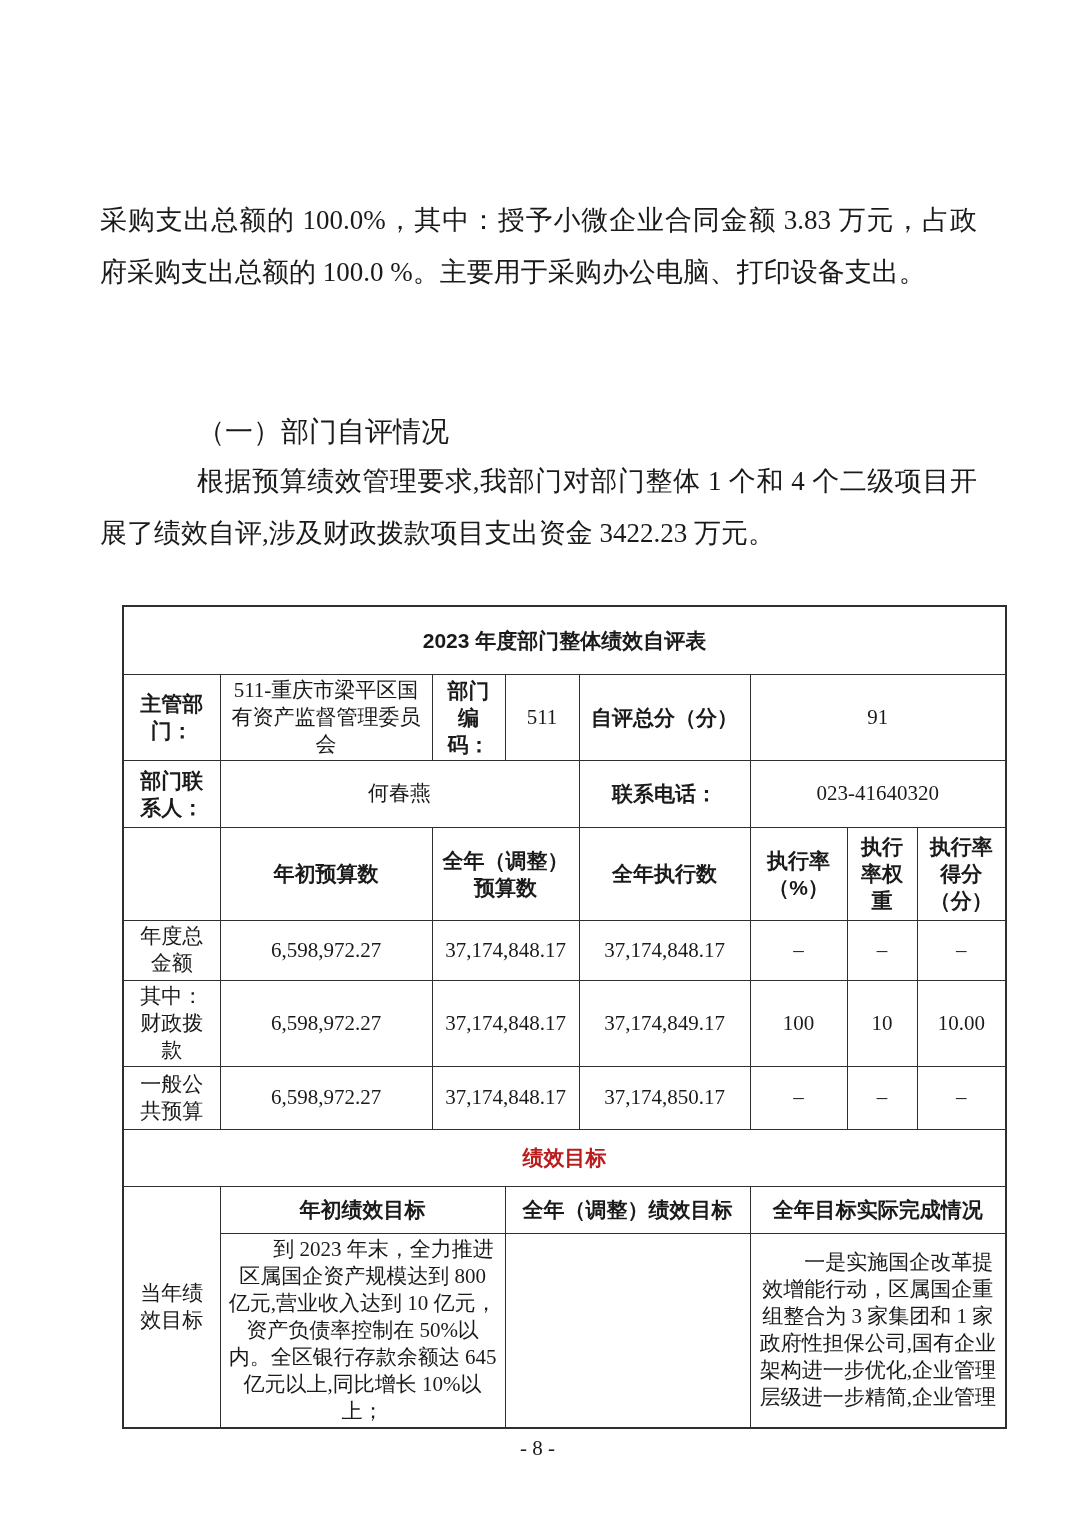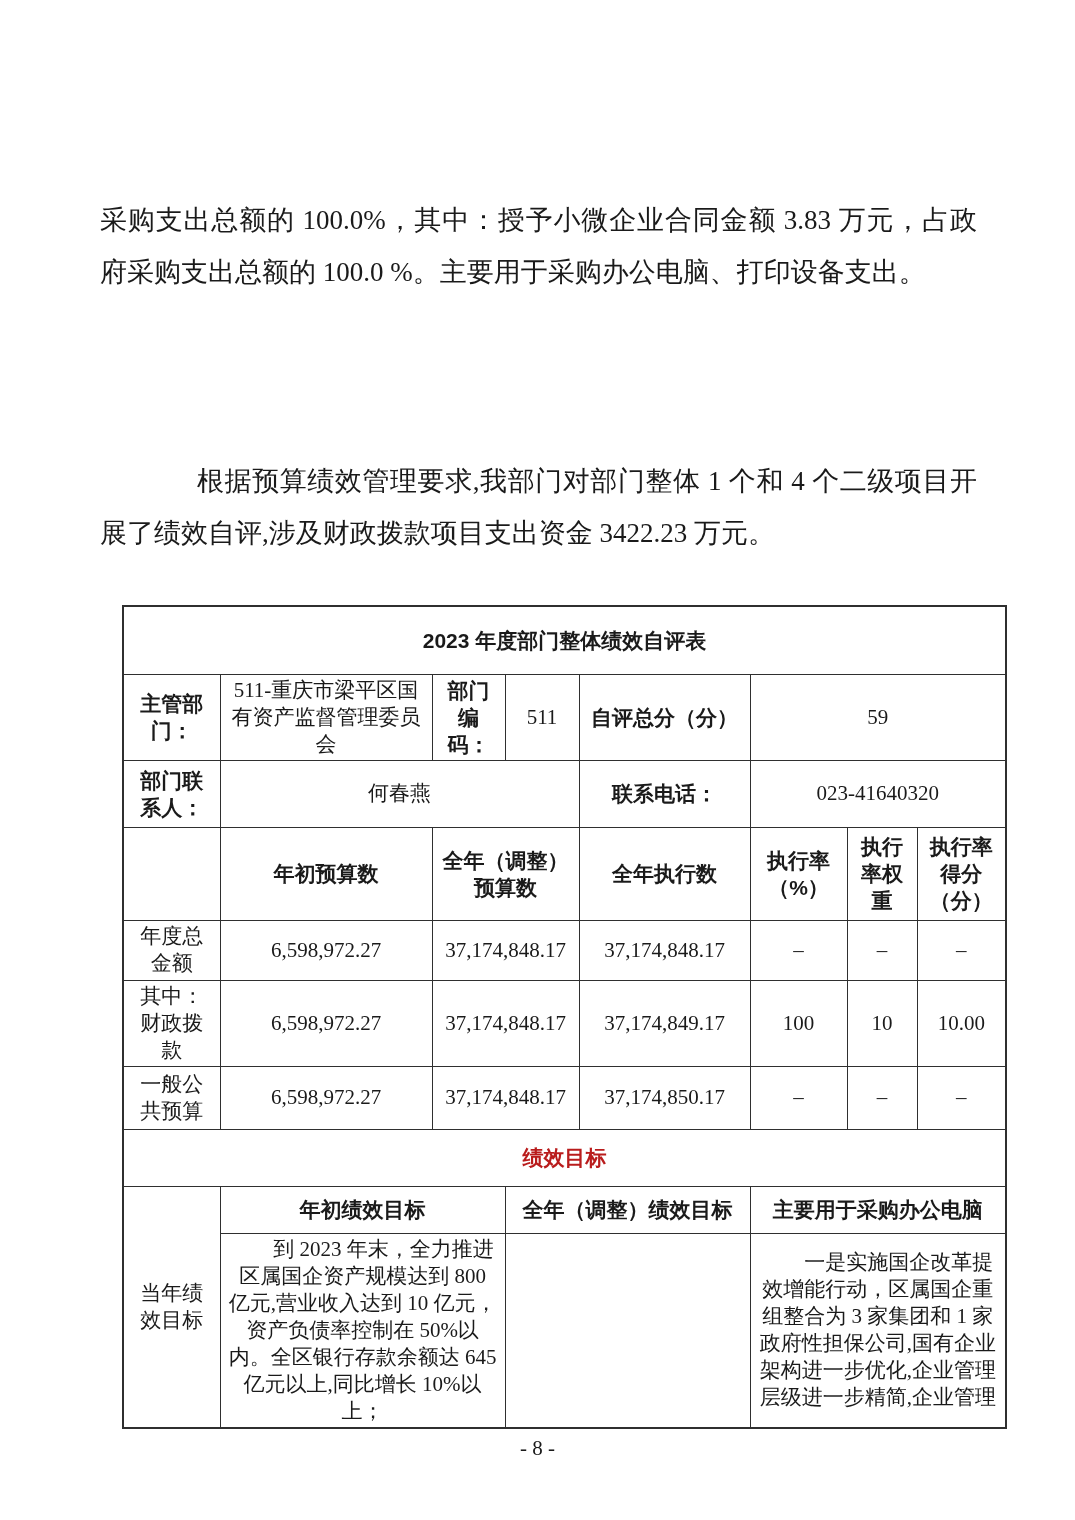--- a/index.html
+++ b/index.html
@@ -78,20 +78,21 @@
   }
 </style>
 </head>
 <body>
 
 <div class="page">
 
   <p class="body-para para-top">采购支出总额的 100.0%，其中：授予小微企业合同金额 3.83 万元，占政府采购支出总额的 100.0 %。主要用于采购办公电脑、打印设备支出。</p>
 
 
+  <p class="subsection-heading">（一）部门自评情况</p>
 
   <p class="body-para para-intro">根据预算绩效管理要求,我部门对部门整体 1 个和 4 个二级项目开展了绩效自评,涉及财政拨款项目支出资金 3422.23 万元。</p>
 
   <table class="self-eval">
     <colgroup>
       <col style="width:97px">
         <col style="width:212px">
         <col style="width:73px">
       <col style="width:74px">
         <col style="width:171px">
@@ -104,21 +105,21 @@
         <tr class="h68">
       <td colspan="8" class="title-cell">2023 年度部门整体绩效自评表</td>
     </tr>
 
     <tr class="h57">
       <td class="lbl">主管部门：</td>
       <td class="val">511-重庆市梁平区国有资产监督管理委员会</td>
       <td class="lbl">部门编码：</td>
       <td class="val left-val">511</td>
       <td class="lbl">自评总分（分）</td>
-      <td colspan="3" class="val">59</td>
+      <td colspan="3" class="val">91</td>
     </tr>
 
     <tr class="h67">
       <td class="lbl">部门联系人：</td>
       <td colspan="3" class="val">何春燕</td>
       <td class="lbl">联系电话：</td>
       <td colspan="3" class="val">023-41640320</td>
     </tr>
 
     <tr class="h93">
@@ -162,21 +163,21 @@
     </tr>
 
     <tr class="hsec">
       <td colspan="8" class="sec-cell">绩效目标</td>
     </tr>
 
     <tr class="h47">
       <td rowspan="2" class="val">当年绩效目标</td>
       <td colspan="2" class="lbl">年初绩效目标</td>
       <td colspan="2" class="lbl">全年（调整）绩效目标</td>
-      <td colspan="3" class="lbl">主要用于采购办公电脑</td>
+      <td colspan="3" class="lbl">全年目标实际完成情况</td>
     </tr>
 
     <tr class="hbody">
       <td colspan="2" class="val goal-text">
         <span class="ind">到 2023 年末，全力推进区属国企资产规模达到 800 亿元,营业收入达到 10 亿元，资产负债率控制在 50%以内。全区银行存款余额达 645 亿元以上,同比增长 10%以上；</span>
       </td>
       <td colspan="2" class="val goal-text">
         <span class="ind"></span>
       </td>
       <td colspan="3" class="val goal-text">

